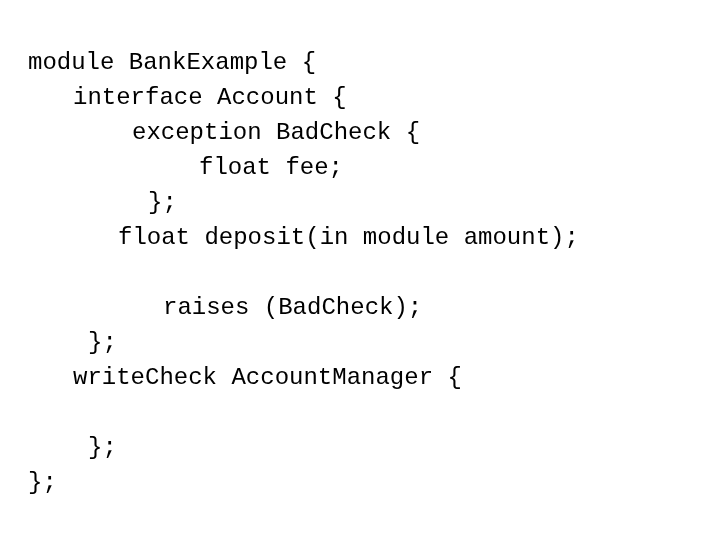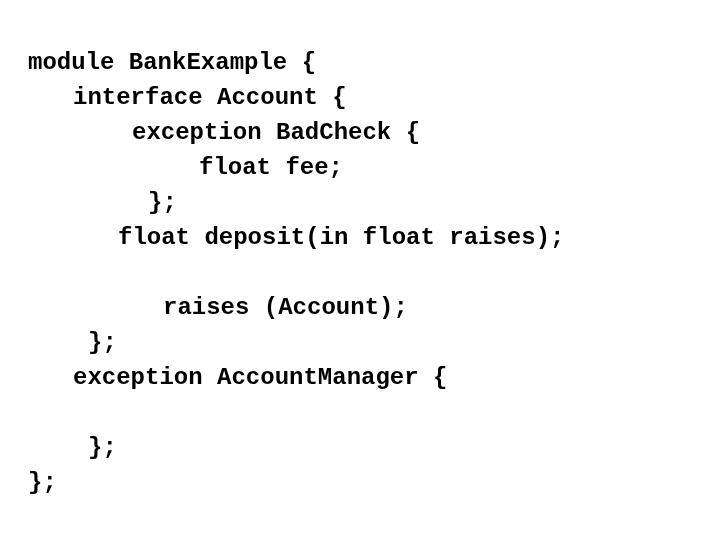--- a/index.html
+++ b/index.html
@@ -14,21 +14,20 @@
     overflow: hidden;
     font-family: "Liberation Mono", "DejaVu Sans Mono", monospace;
   }
   #code-listing {
     position: absolute;
     left: 0;
     top: 0;
     width: 720px;
     height: 540px;
     background: #ffffff;
-    font-weight: bold;
   }
   .code-line {
     position: absolute;
     margin: 0;
     padding: 0;
     white-space: pre;
     font-family: "Liberation Mono", "DejaVu Sans Mono", monospace;
     font-size: 24px;
     line-height: 30px;
     color: #000000;
@@ -37,19 +36,19 @@
 </style>
 </head>
 <body>
 
 <div id="code-listing" style="background: rgb(255, 255, 255); color: rgb(0, 0, 0);">
     <pre class="code-line" style="left: 28px; top: 48px;">module BankExample {</pre>
     <pre class="code-line" style="left: 73px; top: 83px; text-align: right;">interface Account {</pre>
     <pre class="code-line" style="left: 132px; top: 118px;">exception BadCheck {</pre>
     <pre class="code-line" style="left: 163px; top: 153px; margin-left: 36px;">float fee;</pre>
     <pre class="code-line" style="left: 148px; top: 188px;">};</pre>
-    <pre class="code-line" style="left: 118px; top: 223px;">float deposit(in float raises);</pre>
-    <pre class="code-line" style="left: 163px; top: 293px;">raises (Account);</pre>
+    <pre class="code-line" style="left: 118px; top: 223px;">float deposit(in module amount);</pre>
+    <pre class="code-line" style="left: 163px; top: 293px;">raises (BadCheck);</pre>
     <pre class="code-line" style="left: 88px; top: 328px;">};</pre>
-    <pre class="code-line" style="left: 73px; top: 363px;">exception AccountManager {</pre>
+    <pre class="code-line" style="left: 73px; top: 363px;">writeCheck AccountManager {</pre>
     <pre class="code-line" style="left: 88px; top: 433px;">};</pre>
     <pre class="code-line" style="left: 28px; top: 468px;">};</pre>
   </div>
 
 </body></html>

